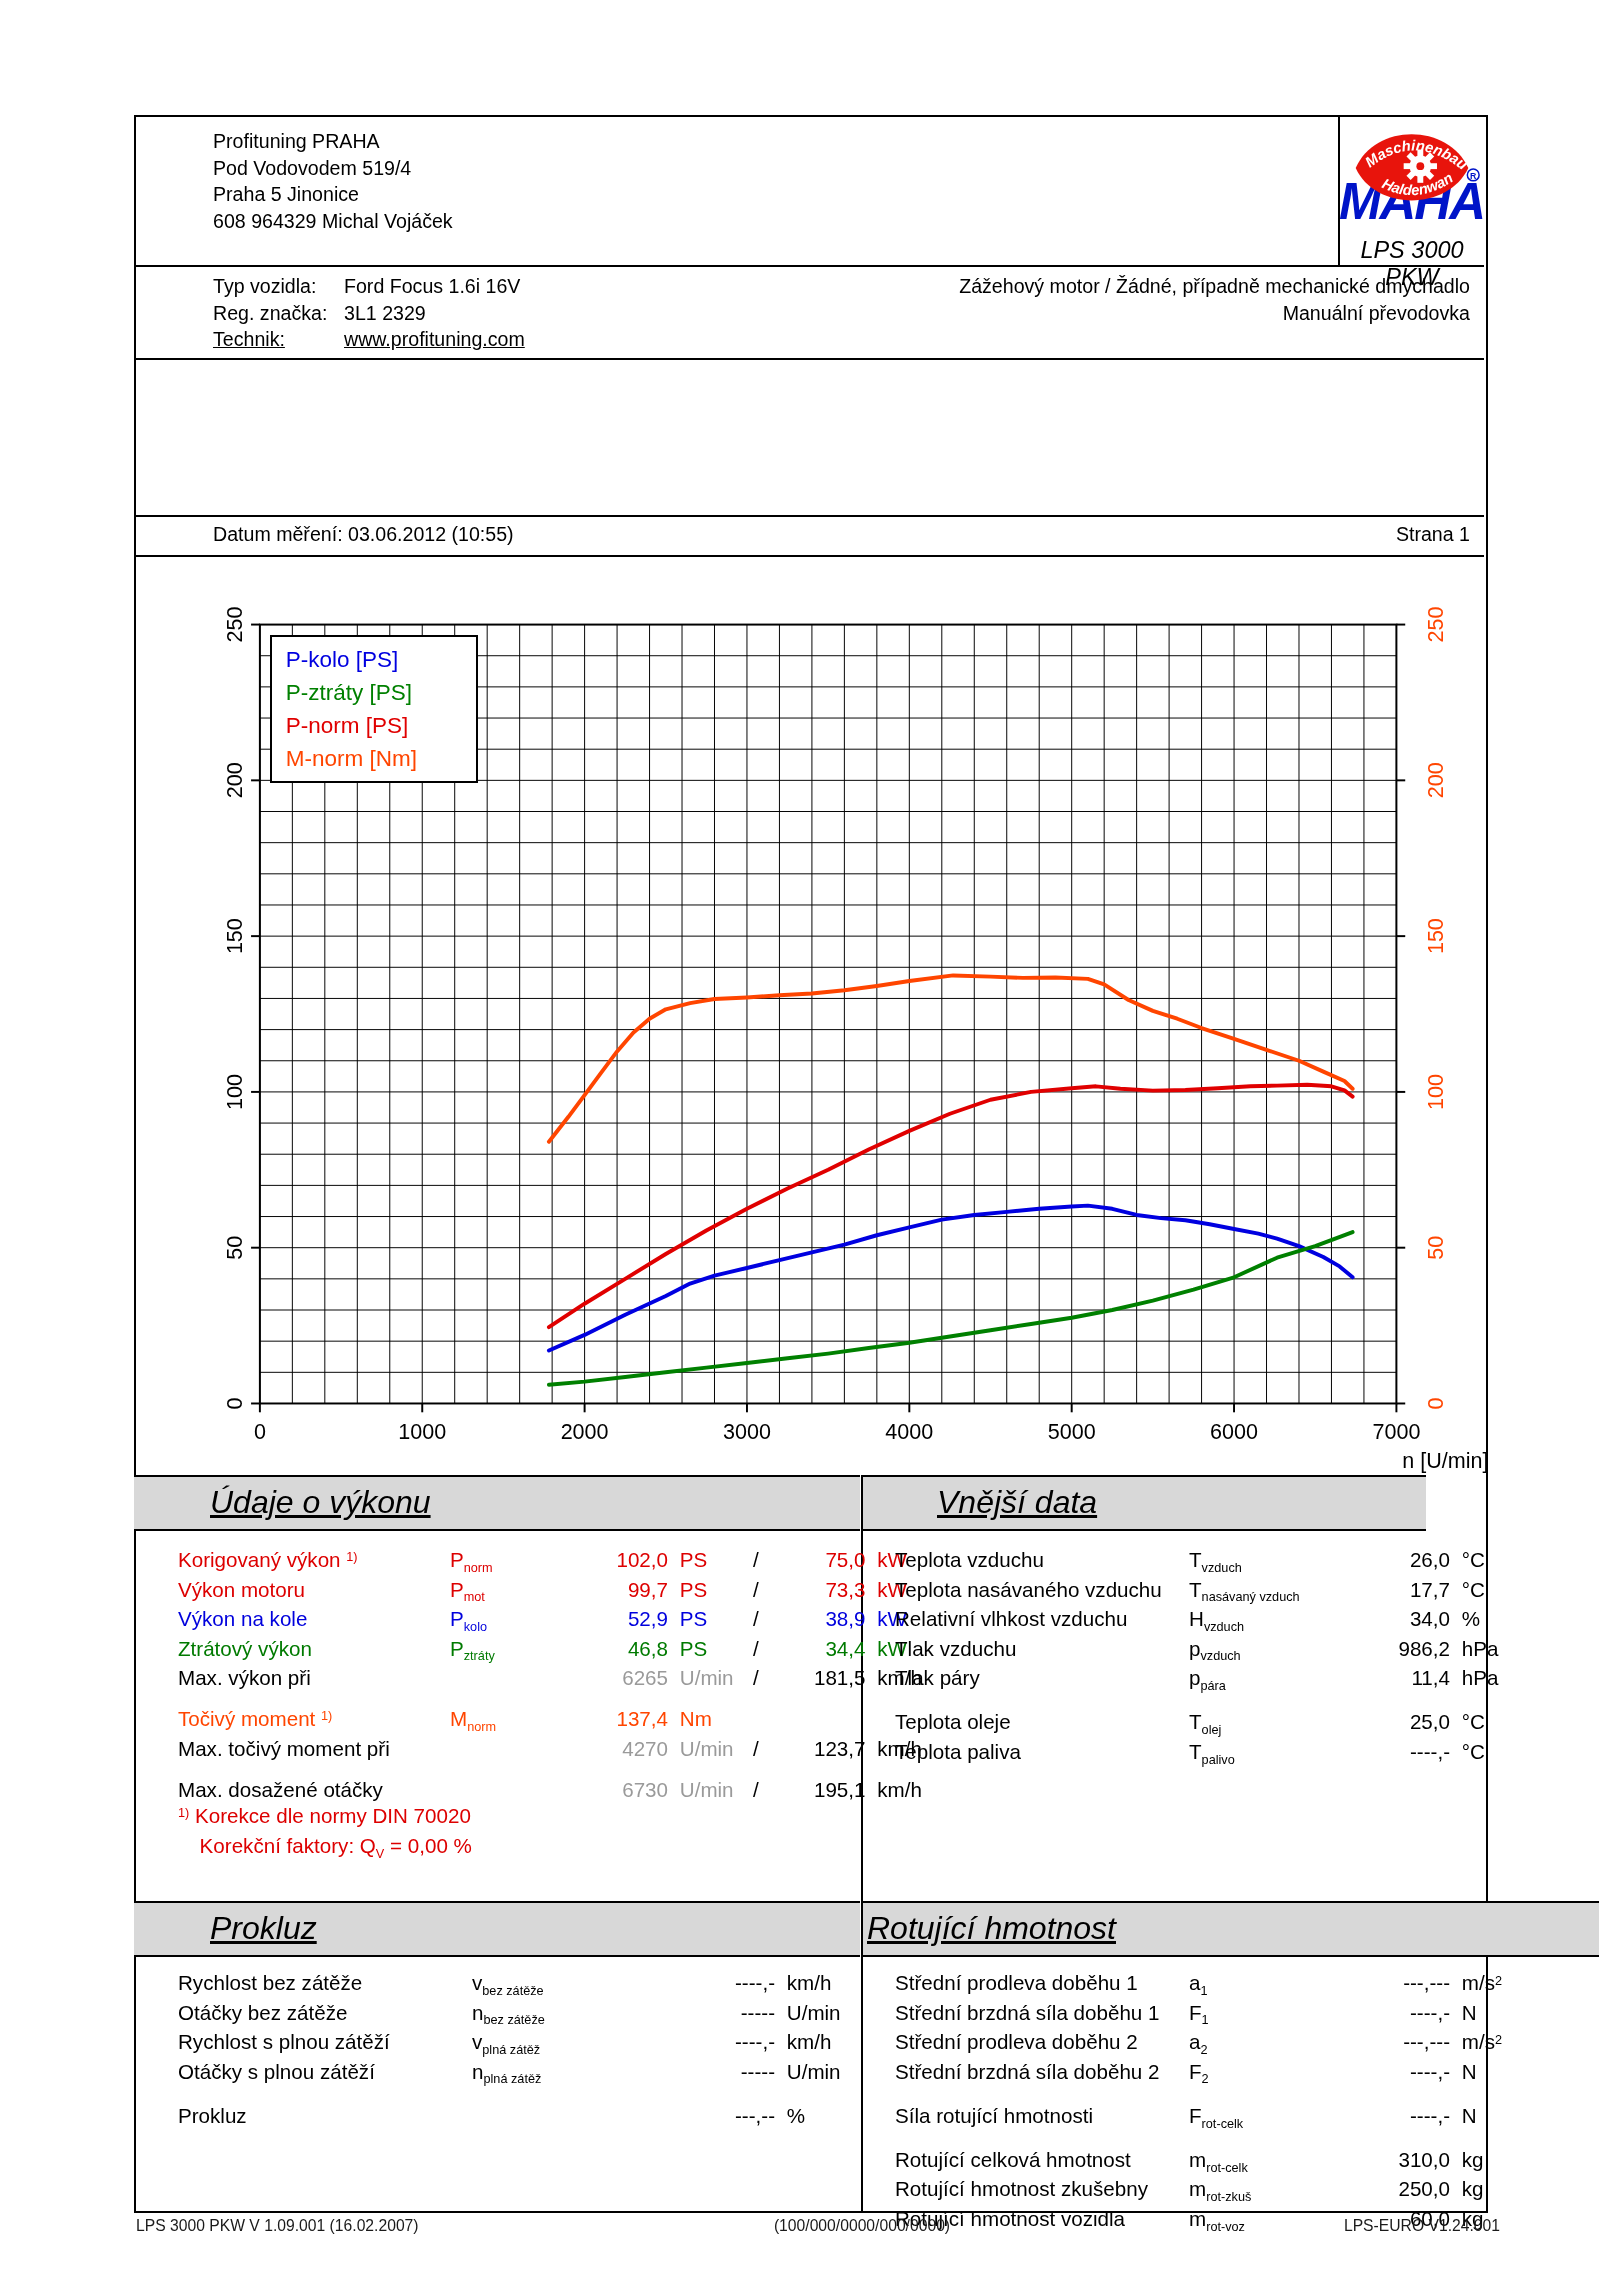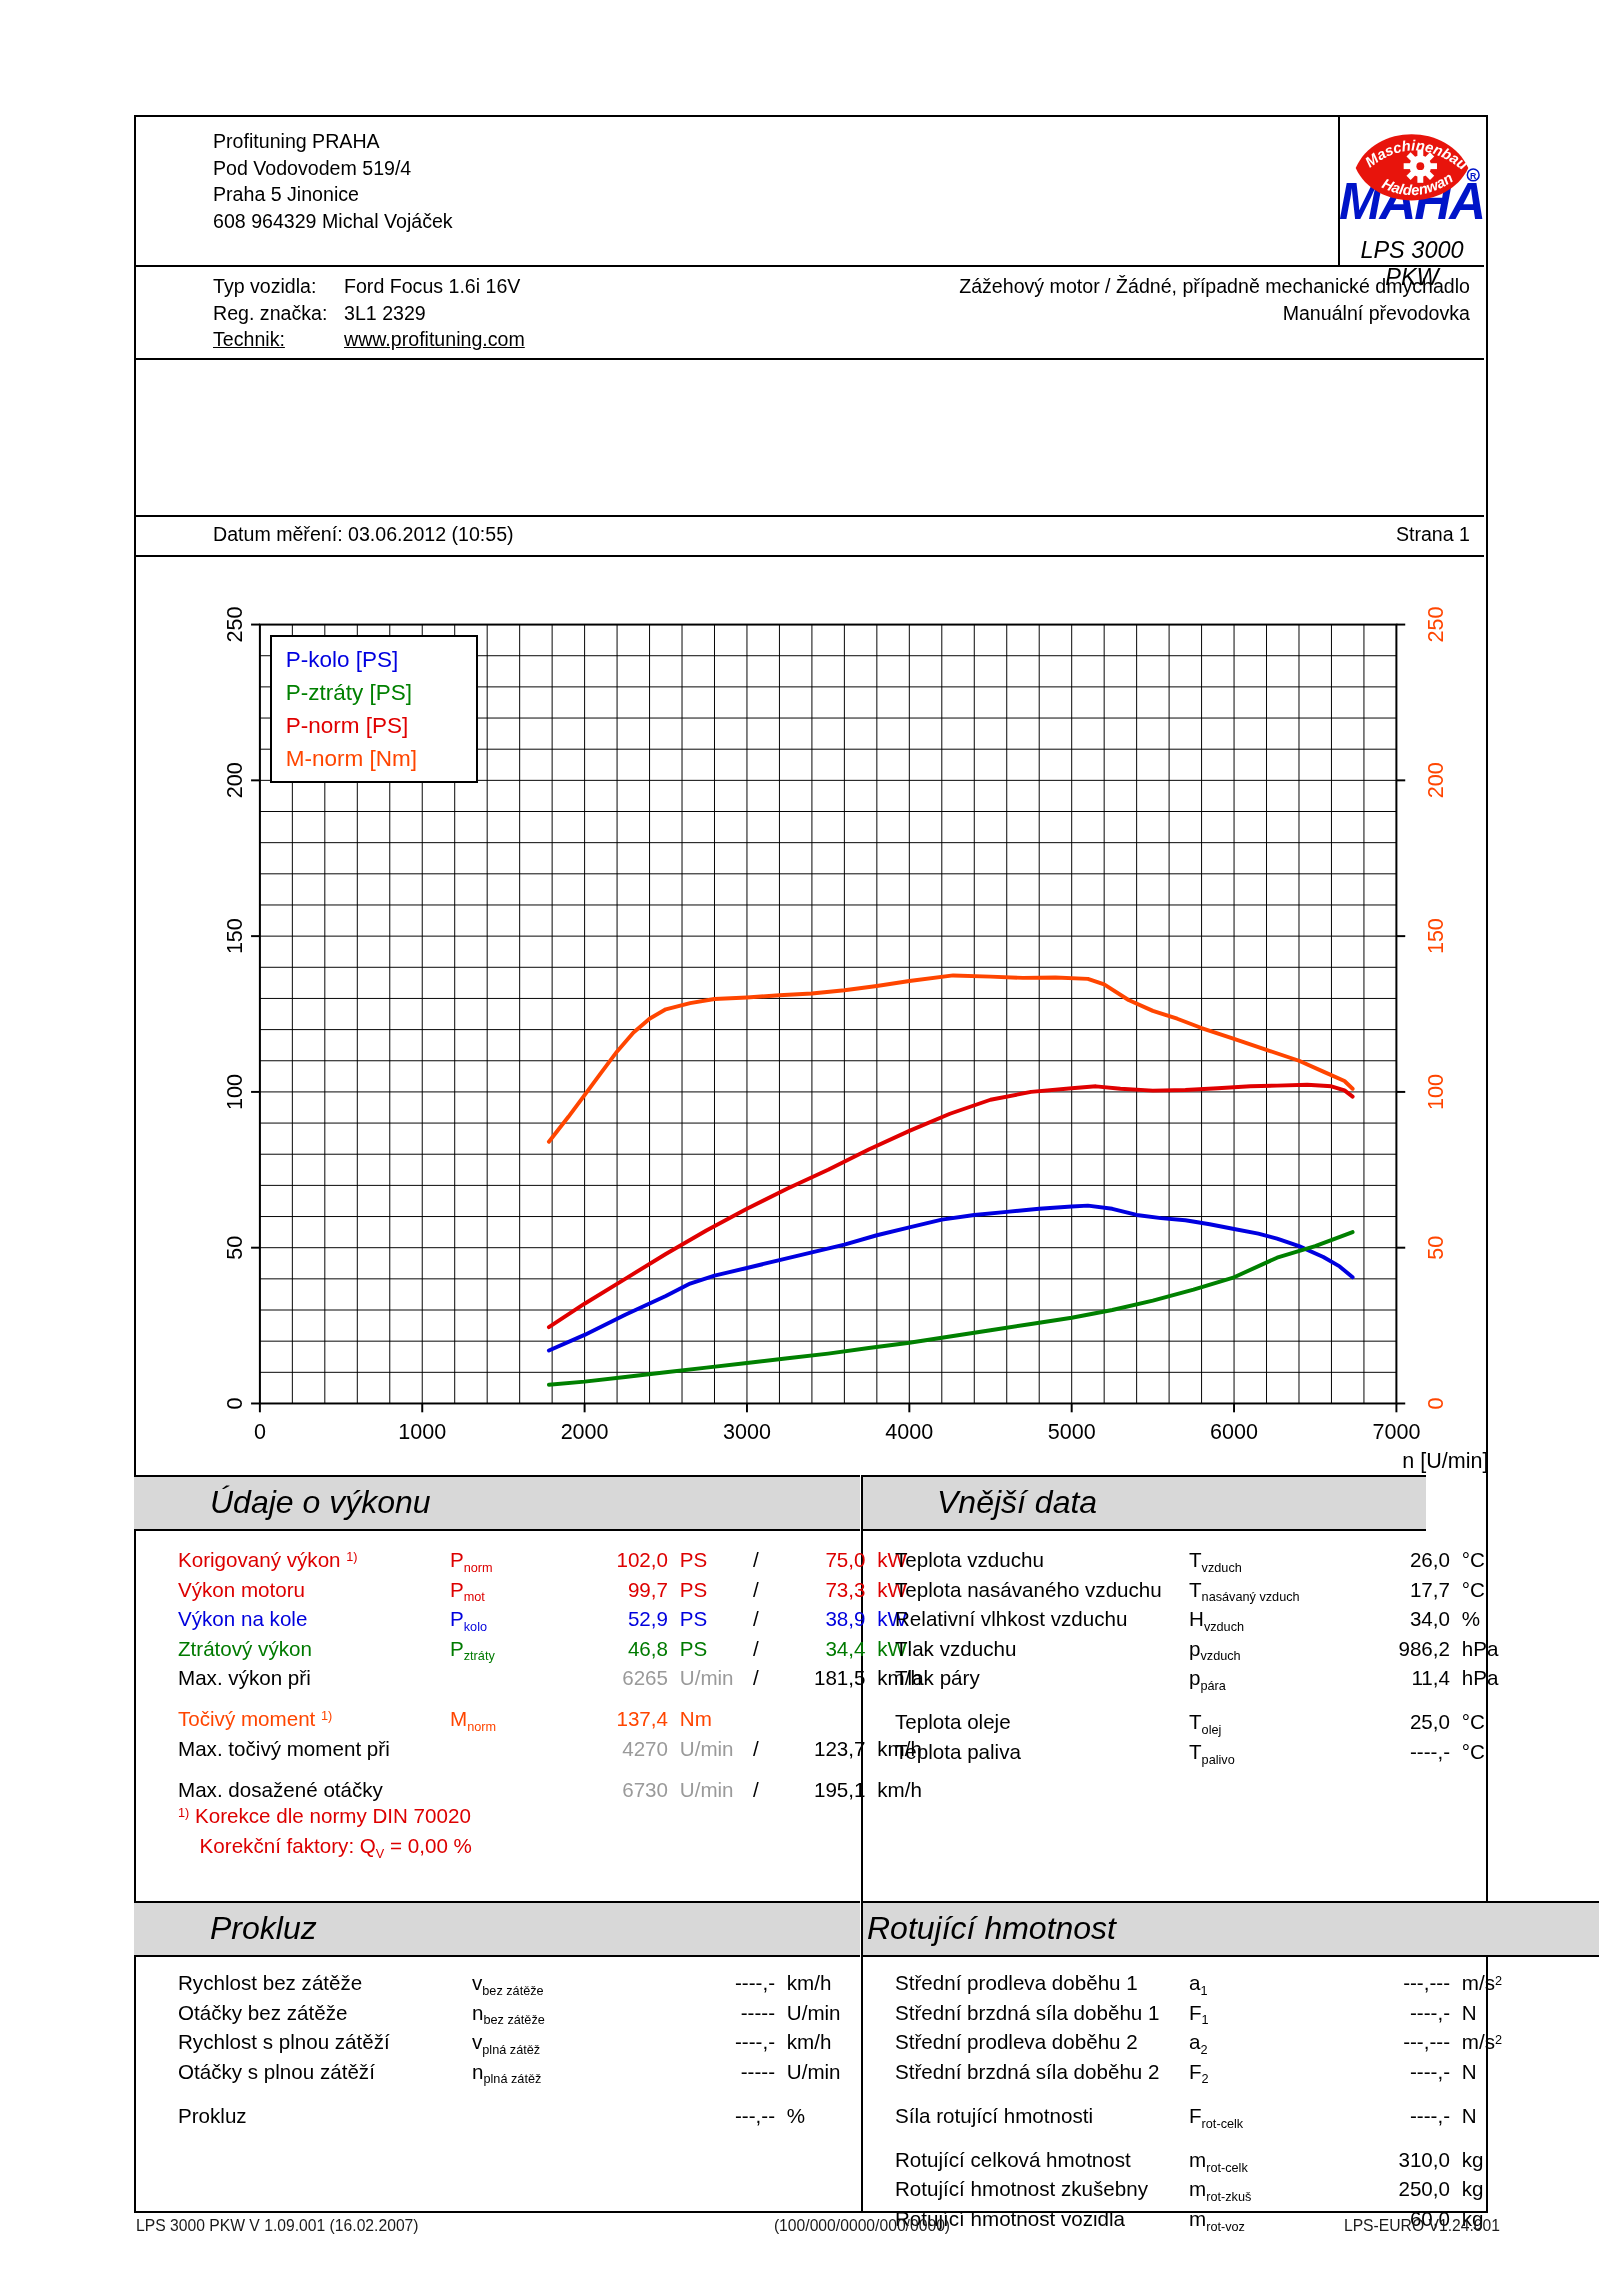--- a/index.html
+++ b/index.html
@@ -7,21 +7,21 @@
         font-family:"Liberation Sans","DejaVu Sans",sans-serif;color:#000;overflow:hidden;}
   .abs{position:absolute;}
   .frame{border:2px solid #000;}
   .hline{position:absolute;height:2px;background:#000;}
   .vline{position:absolute;width:2px;background:#000;}
   .t20{font-size:19.6px;line-height:26.5px;margin-left:36px;}
   .underline{text-decoration:underline;}
   .right{text-align:right;}
   
   .bar{position:absolute;background:#d8d8d8;border-top:2px solid #000;border-bottom:2px solid #000;
-       font-style:italic;font-size:32px;line-height:51px;padding-left:76px;box-sizing:border-box;height:56px;}
+       font-style:italic;font-size:32px;line-height:51px;padding-left:76px;box-sizing:border-box;height:56px;text-decoration:underline;}
   
   .red{color:#dd0000}.blue{color:#0000dd}.green{color:#007a00}.orange{color:#ff4500}
   .gray{color:#9a9a9a}.black{color:#000}
   
   .prow{display:grid;grid-template-columns:272px 120px 98px 76px 23.5px 98px 1fr;
         font-size:20.6px;line-height:26.5px;}
   .prow.gap{margin-top:14.7px;}
   .srow{display:grid;font-size:20.6px;line-height:26.5px;}
   .srow.gap{margin-top:14.7px;}
   .grid-ext{grid-template-columns:294px 155px 106px 1fr;}

